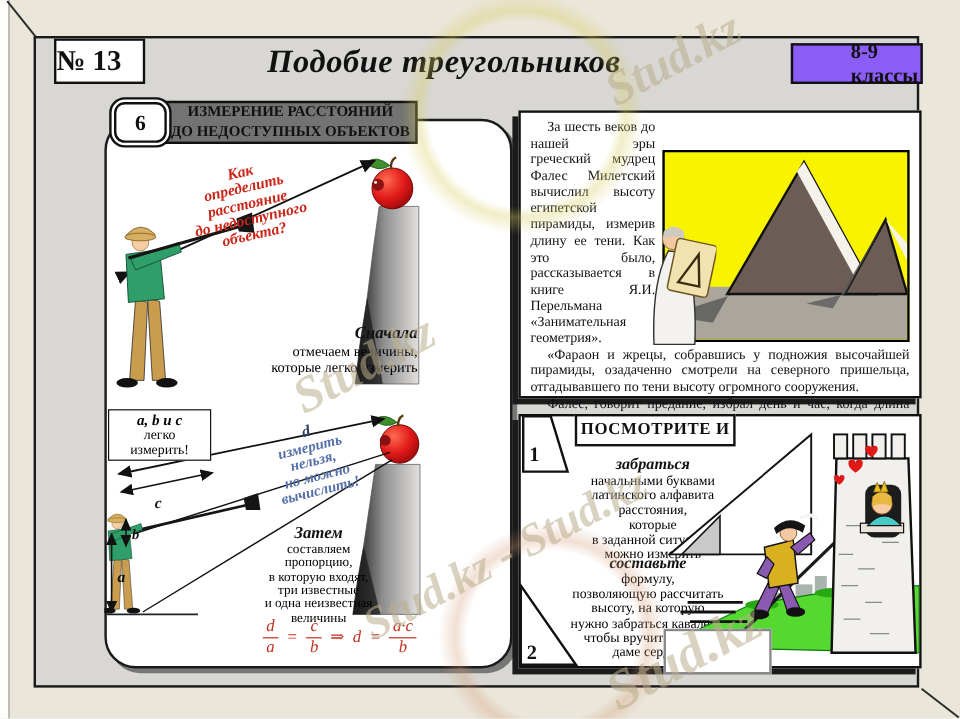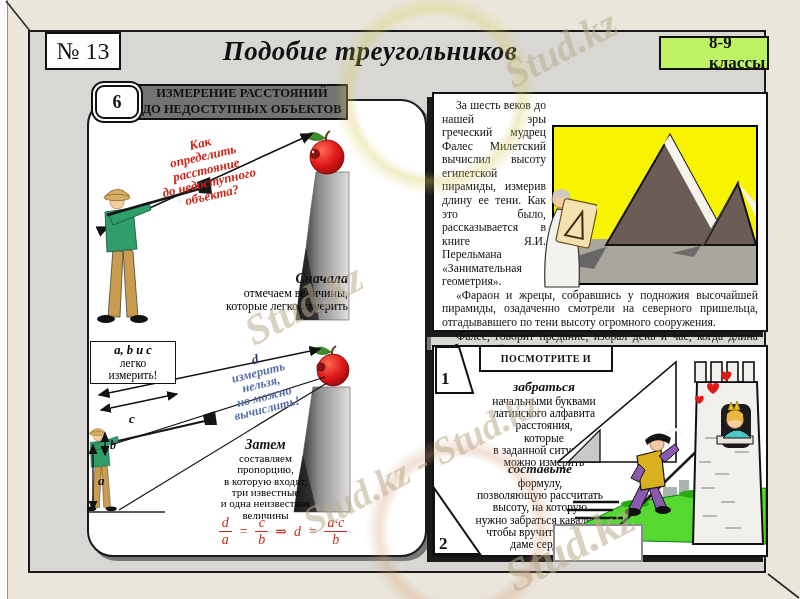--- a/index.html
+++ b/index.html
@@ -6,23 +6,23 @@
   .stage{position:relative;width:800px;height:599px;background:#eae6da;overflow:hidden;
          font-family:"Liberation Serif","DejaVu Serif",serif;color:#111;}
   .abs{position:absolute;}
   .ml{white-space:pre-line;}
   
   .edge-strip{left:0;top:0;width:7px;height:599px;background:#fdfdfb;border-right:1px solid #9a968a;}
   
   .main-panel{left:28px;top:30px;width:738px;height:543px;background:#d8d7d3;border:2px solid #1a1a1a;box-sizing:border-box;}
   
   .num-box{left:45px;top:32px;width:76px;height:38px;background:#fff;border:2px solid #111;box-sizing:border-box;
-           display:flex;align-items:center;justify-content:center;font-weight:normal;font-size:24px;}
+           display:flex;align-items:center;font-weight:bold;font-size:24px;}
   .title{left:150px;top:36px;width:440px;text-align:center;font-size:27px;font-weight:bold;font-style:italic;letter-spacing:.5px;}
-  .grade-box{left:659px;top:36px;width:110px;height:34px;background:#bef264;border:2px solid #111;box-sizing:border-box;
+  .grade-box{left:659px;top:36px;width:110px;height:34px;background:#8b5cf6;border:2px solid #111;box-sizing:border-box;
              display:flex;align-items:center;justify-content:center;font-weight:bold;font-size:17px;padding-left:48px;}
   
   .left-panel{left:87px;top:99px;width:340px;height:458px;background:#fff;border:2.5px solid #1a1a1a;border-radius:26px;
               box-shadow:4px 4px 0 rgba(40,40,40,.55);box-sizing:border-box;}
   .badge6{left:95px;top:85px;width:40px;height:30px;background:#fff;border:2px solid #111;border-radius:9px;
           box-shadow:0 0 0 2px #fff,0 0 0 4px #111;display:flex;align-items:center;justify-content:center;
           font-weight:bold;font-size:18px;z-index:4;}
   .left-heading{left:136px;top:84px;width:212px;height:36px;background:#737373;border:2px solid #111;box-sizing:border-box;
                 display:flex;align-items:center;justify-content:center;text-align:center;
                 font-weight:bold;font-size:12.5px;line-height:1.25;z-index:3;}
@@ -49,21 +49,21 @@
   .thales-panel{left:432px;top:92px;width:336px;height:240px;background:#fff;border:2px solid #111;box-sizing:border-box;
                 box-shadow:-5px 5px 0 #1b1b1b;padding:5px 8px 4px 8px;font-size:11.7px;line-height:1.16;
                 text-align:justify;z-index:3;}
   .thales-panel p{margin:0;text-indent:14px;}
   .thales-img{float:right;width:206px;height:160px;margin:26px 0 3px 6px;background:#f8f400;border:2px solid #000;
               box-sizing:border-box;position:relative;}
   .thales-fig{position:absolute;left:-27px;bottom:-8px;}
   .task-panel{left:432px;top:345px;width:336px;height:212px;background:#fff;border:2px solid #111;box-sizing:border-box;
               box-shadow:-5px 5px 0 #1b1b1b;z-index:3;}
   .posm-box{left:479px;top:345px;width:134px;height:27px;background:#fff;border:2px solid #111;box-sizing:border-box;
-            display:flex;align-items:center;justify-content:center;font-weight:bold;font-size:10px;letter-spacing:.5px;z-index:5;}
+            display:flex;align-items:center;justify-content:center;font-weight:bold;font-size:14px;letter-spacing:.5px;z-index:5;}
   .task1{left:446px;top:379px;width:196px;text-align:center;z-index:4;}
   .task2{left:438px;top:461px;width:204px;text-align:center;z-index:4;}
   .task-label{font-weight:bold;font-style:italic;font-size:13.5px;color:#111;}
   .task-lines{font-size:11.5px;line-height:1.06;}
   .maroon{color:#000000;}
   .red{color:#cb2518;}
   .blue{color:#5570a8;}
   .formula{color:#c23020;}
   .empty-box{left:553px;top:524px;width:90px;height:38px;background:#fff;border:2px solid #8a8a8a;box-sizing:border-box;z-index:6;}
   

